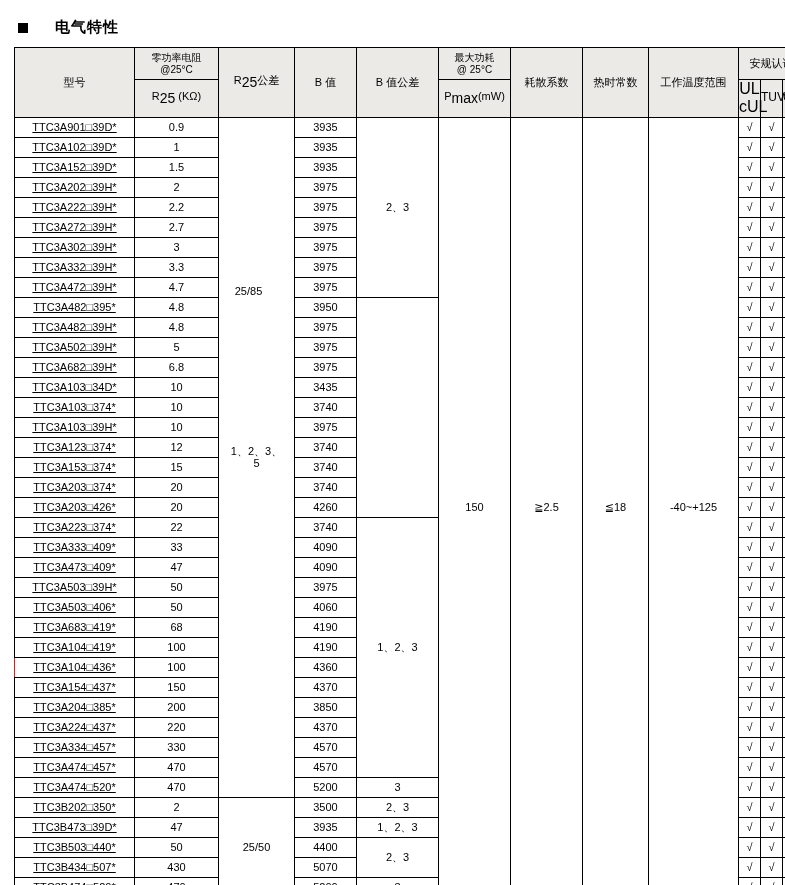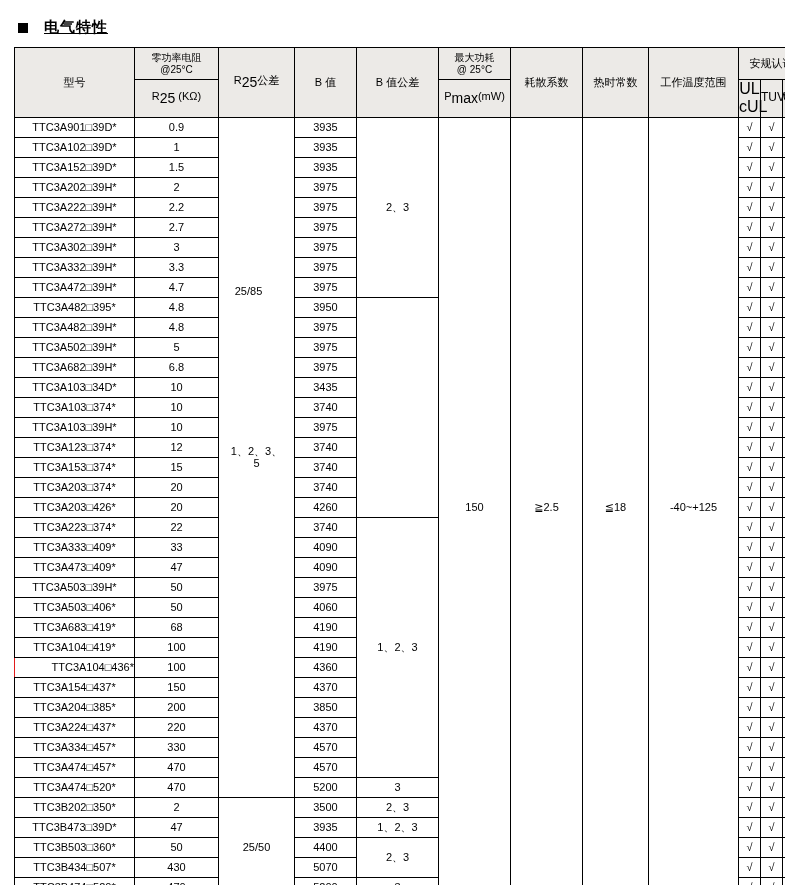--- a/index.html
+++ b/index.html
@@ -13,23 +13,22 @@
     color: #000;
     position: relative;
     overflow: hidden;
   }
   .page {
     padding: 18px 14px 0 14px;
   }
   .section-title {
     display: flex;
     align-items: center;
-    gap: 16px;
+    gap: 27px;
     margin: 0 0 10px 4px;
-    text-decoration: underline;
   }
   .section-title .bullet {
     width: 10px; height: 10px;
     background: #000;
     display: inline-block;
   }
   .section-title .txt {
     font-size: 15px;
     font-weight: bold;
     letter-spacing: 1px;
@@ -53,29 +52,30 @@
     background: #eceae7;
     font-size: 11px;
   }
   thead th.hdr-top { height: 32px; }
   thead th.hdr-sub { height: 22px; }
   td.model {
     text-align: left;
     padding-left: 6px;
     font-size: 11px;
     white-space: nowrap;
+    text-decoration: underline;
   }
   td.val { font-size: 11px; }
   .chk { font-size: 11px; }
   .cert-head { font-size: 12px; line-height: 1.0; margin-left: 16px; }
   .cert-ul { font-size: 16px; line-height: 1.05; }
   .small { font-size: 10px; }
   .sub { font-size: 14px; vertical-align: sub; }
   .hl-row td { border-top: 1px solid #e11b1b; border-bottom: 1px solid #e11b1b; }
-  .hl-row td.first { border-left: 1px solid #e11b1b; text-align: right; }
+  .hl-row td.first { border-left: 1px solid #e11b1b; }
   .hl-row td.lastred { border-right: 1px solid #e11b1b; }
   col.c-model { width: 120px; }
   col.c-r25   { width: 84px; }
   col.c-tol   { width: 76px; }
   col.c-b     { width: 62px; }
   col.c-btol  { width: 82px; }
   col.c-pmax  { width: 72px; }
   col.c-delta { width: 72px; }
   col.c-tau   { width: 66px; }
   col.c-temp  { width: 90px; }
@@ -450,21 +450,21 @@
         <tr>
           <td class="model">TTC3B473□39D*</td>
           <td class="val">47</td>
           <td class="val">3935</td>
           <td>1、2、3</td>
           <td class="chk">√</td>
           <td class="chk">√</td>
           <td class="chk">√</td>
         </tr>
         <tr>
-          <td class="model">TTC3B503□360*</td>
+          <td class="model">TTC3B503□440*</td>
           <td class="val">50</td>
           <td class="val">4400</td>
           <td rowspan="2">2、3</td>
           <td class="chk">√</td>
           <td class="chk">√</td>
           <td class="chk">√</td>
         </tr>
         <tr>
           <td class="model">TTC3B434□507*</td>
           <td class="val">430</td>

